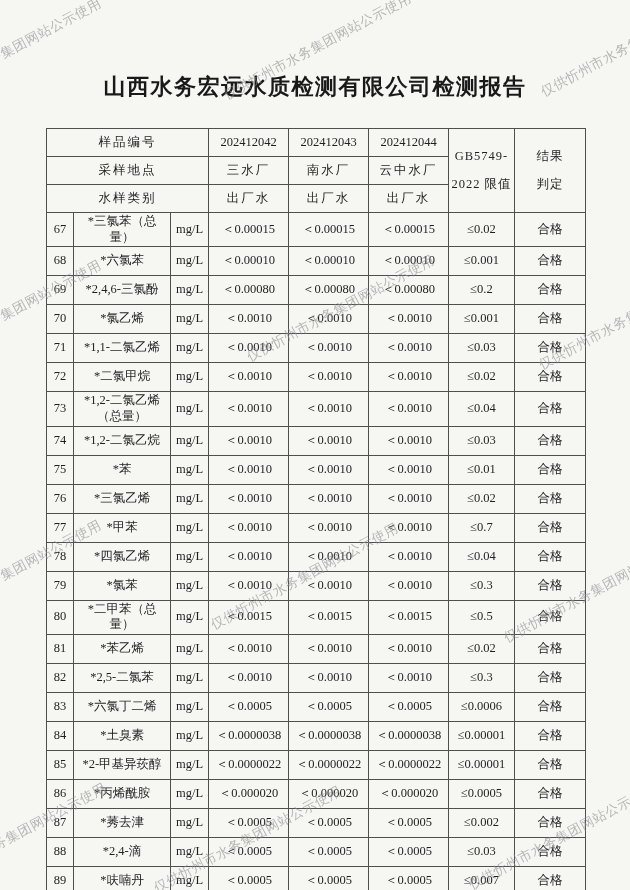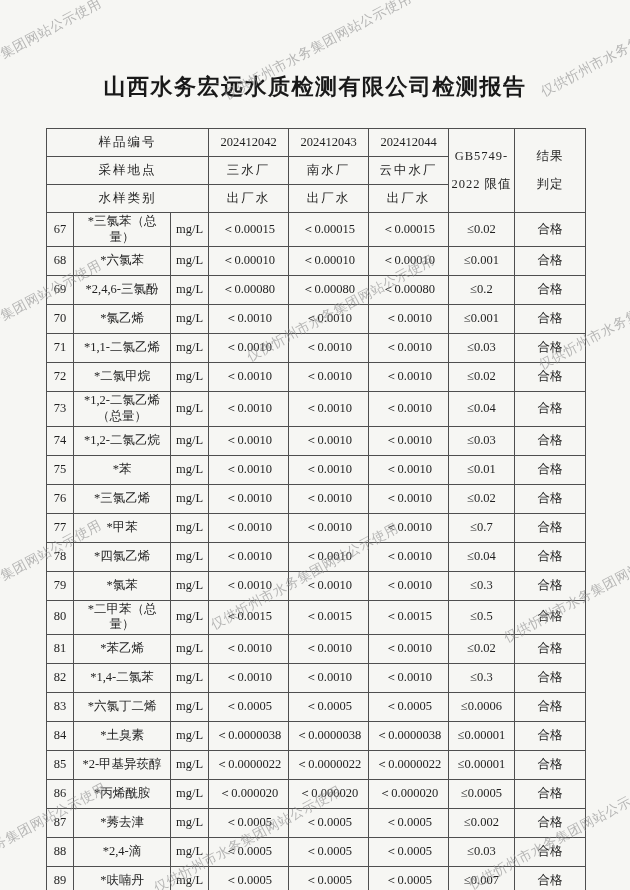--- a/index.html
+++ b/index.html
@@ -282,21 +282,21 @@
           <td class="col-name">*苯乙烯</td>
           <td class="col-unit">mg/L</td>
           <td class="col-v1">＜0.0010</td>
           <td class="col-v2">＜0.0010</td>
           <td class="col-v3">＜0.0010</td>
           <td class="col-limit">≤0.02</td>
           <td class="col-result">合格</td>
         </tr>
         <tr>
           <td class="col-no">82</td>
-          <td class="col-name">*1,4-二氯苯</td>
+          <td class="col-name">*2,5-二氯苯</td>
           <td class="col-unit">mg/L</td>
           <td class="col-v1">＜0.0010</td>
           <td class="col-v2">＜0.0010</td>
           <td class="col-v3">＜0.0010</td>
           <td class="col-limit">≤0.3</td>
           <td class="col-result">合格</td>
         </tr>
         <tr>
           <td class="col-no">83</td>
           <td class="col-name">*六氯丁二烯</td>

